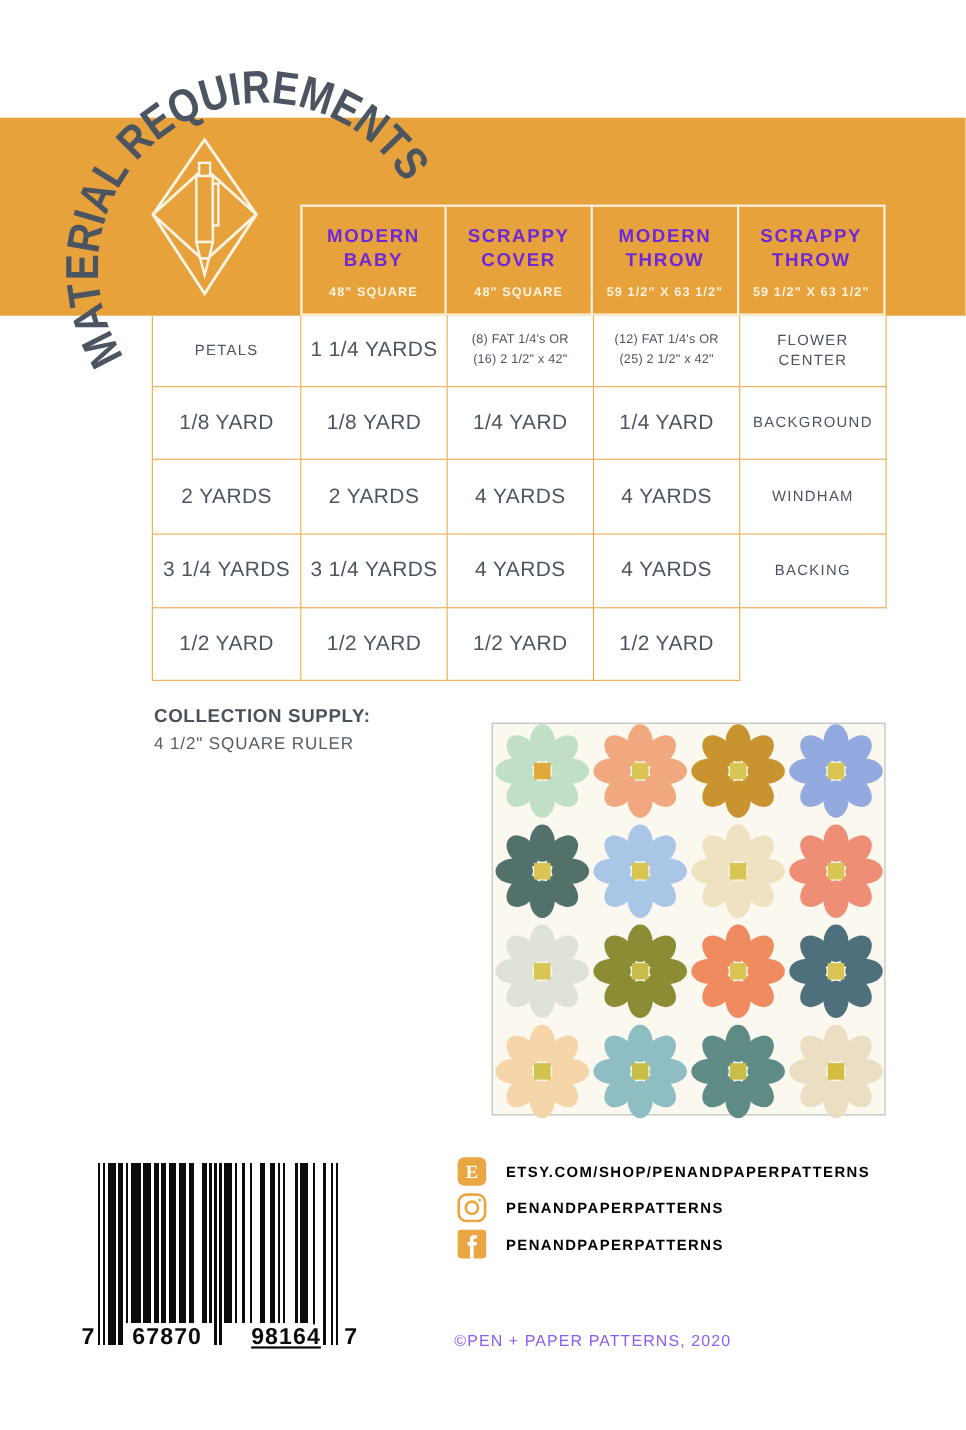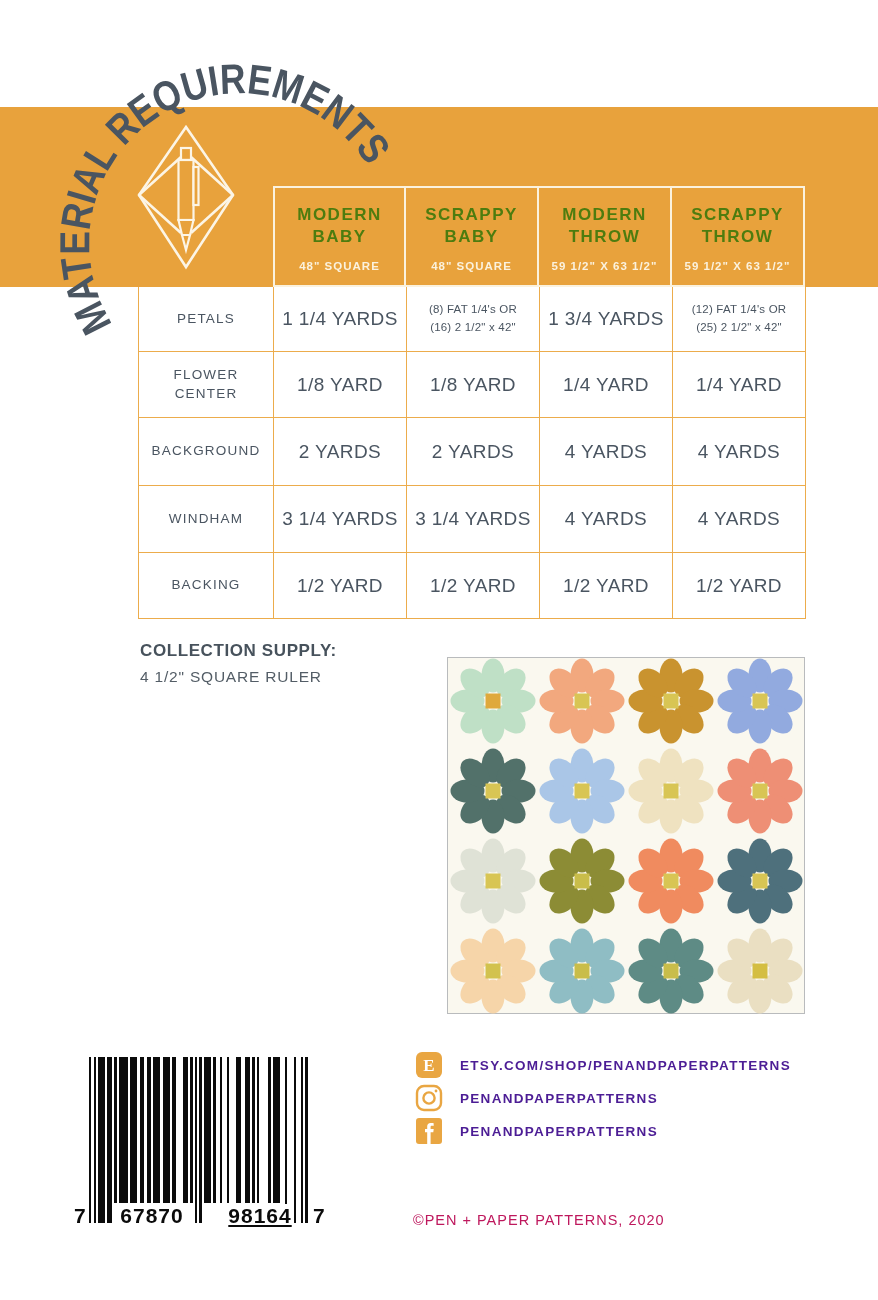--- a/index.html
+++ b/index.html
@@ -17,21 +17,21 @@
   
   .logo{position:absolute;left:136px;top:123px;width:100px;height:148px;}
 
   
   .mr-head{position:absolute;left:273px;top:186px;display:grid;
         grid-template-columns:133px 133px 133px 133px;}
   .hcell{height:101px;border:2px solid #FBF2DE;box-sizing:border-box;display:flex;
         flex-direction:column;justify-content:space-between;align-items:center;
         padding:16px 4px 13px 4px;}
   .hcell + .hcell{border-left:none;}
-  .hname{color:#4d7c0f;font-weight:bold;font-size:17px;letter-spacing:1.5px;text-align:center;
+  .hname{color:#6d28d9;font-weight:bold;font-size:17px;letter-spacing:1.5px;text-align:center;
         line-height:1.3;}
   .hsize{color:#FBF2DE;font-weight:bold;font-size:11.5px;letter-spacing:1px;text-align:center;}
 
   
   .mr-body{position:absolute;left:138px;top:287px;display:grid;
         grid-template-columns:135px 133px 133px 133px 133px;
         grid-template-rows:65px 66px 68px 67px 66px;
         border-left:1.5px solid #ECAC4C;box-sizing:border-box;}
   .cell{border-right:1.5px solid #ECAC4C;border-bottom:1.5px solid #ECAC4C;
         box-sizing:border-box;display:flex;align-items:center;justify-content:center;
@@ -55,24 +55,24 @@
   
   .barcode{position:absolute;left:72px;top:1057px;width:270px;height:170px;}
   .barcode svg{position:absolute;left:17px;top:0;}
   .bdigit{position:absolute;bottom:0;font-weight:bold;font-size:21px;color:#0B0B0B;
         letter-spacing:1px;background:#ffffff;padding:0 2px;line-height:23px;}
 
   
   .social{position:absolute;left:415px;top:1051px;}
   .social-row{display:flex;align-items:center;margin-bottom:5px;height:28px;}
   .social-icon{width:30px;height:28px;flex:0 0 30px;display:flex;align-items:center;}
-  .social-label{margin-left:15px;color:#4c1d95;font-weight:bold;font-size:13.5px;
+  .social-label{margin-left:15px;color:#000000;font-weight:bold;font-size:13.5px;
         letter-spacing:1.3px;}
 
-  .copyright{position:absolute;left:413px;top:1212px;color:#be185d;font-size:14.5px;
+  .copyright{position:absolute;left:413px;top:1212px;color:#8b5cf6;font-size:14.5px;
         letter-spacing:1px;}
 </style>
 </head>
 <body>
 
 <div class="page">
 
   <div class="band"></div>
 
   <svg class="logo" viewBox="0 0 100 148">
@@ -100,39 +100,38 @@
       <textPath href="#titleArc" startOffset="0" textLength="476" lengthAdjust="spacingAndGlyphs">MATERIAL REQUIREMENTS</textPath>
     </text>
   </svg>
 
   <div class="mr-head">
     <div class="hcell">
       <div class="hname">MODERN BABY</div>
       <div class="hsize">48" SQUARE</div>
     </div>
     <div class="hcell">
-      <div class="hname">SCRAPPY BABY</div>
+      <div class="hname">SCRAPPY COVER</div>
       <div class="hsize">48" SQUARE</div>
     </div>
     <div class="hcell">
       <div class="hname">MODERN THROW</div>
       <div class="hsize">59 1/2" X 63 1/2"</div>
     </div>
     <div class="hcell">
       <div class="hname">SCRAPPY THROW</div>
       <div class="hsize">59 1/2" X 63 1/2"</div>
     </div>
   </div>
 
   <div class="mr-body" id="tableBody">
       <div class="cell label-cell">PETALS</div>
       <div class="cell value-cell">1 1/4 YARDS</div>
       <div class="cell value-cell small">(8) FAT 1/4's OR
 (16) 2 1/2" x 42"</div>
-      <div class="cell value-cell">1 3/4 YARDS</div>
       <div class="cell value-cell small">(12) FAT 1/4's OR
 (25) 2 1/2" x 42"</div>
       <div class="cell label-cell">FLOWER CENTER</div>
       <div class="cell value-cell">1/8 YARD</div>
       <div class="cell value-cell">1/8 YARD</div>
       <div class="cell value-cell">1/4 YARD</div>
       <div class="cell value-cell">1/4 YARD</div>
       <div class="cell label-cell">BACKGROUND</div>
       <div class="cell value-cell">2 YARDS</div>
       <div class="cell value-cell">2 YARDS</div>

